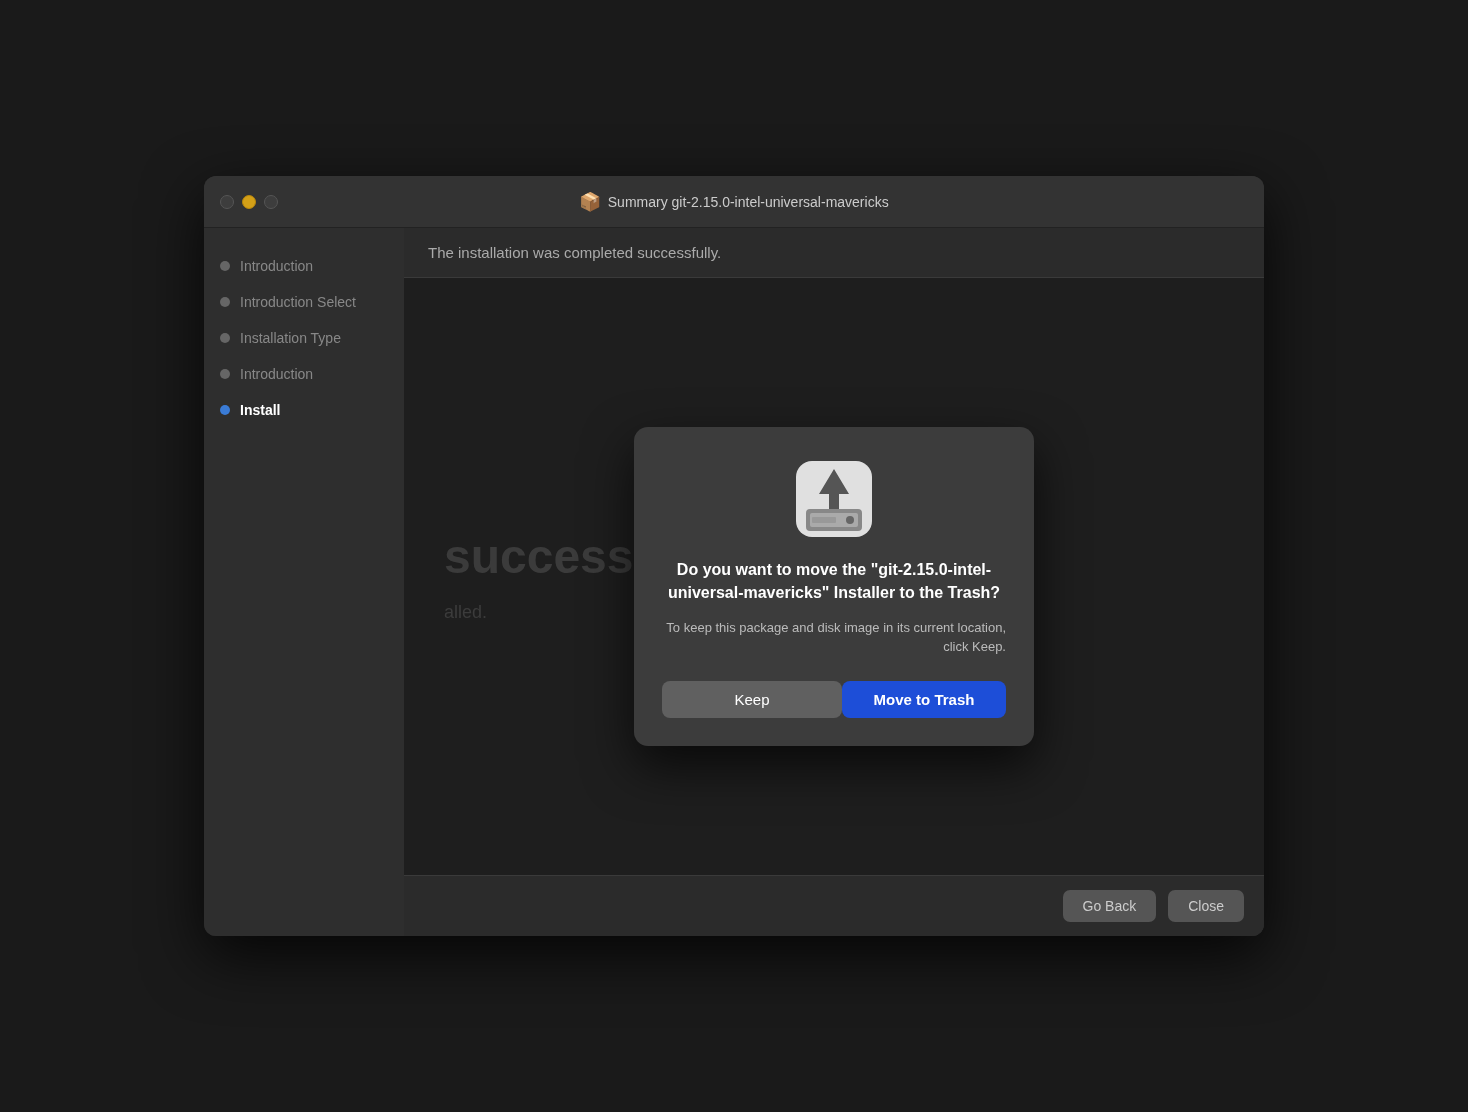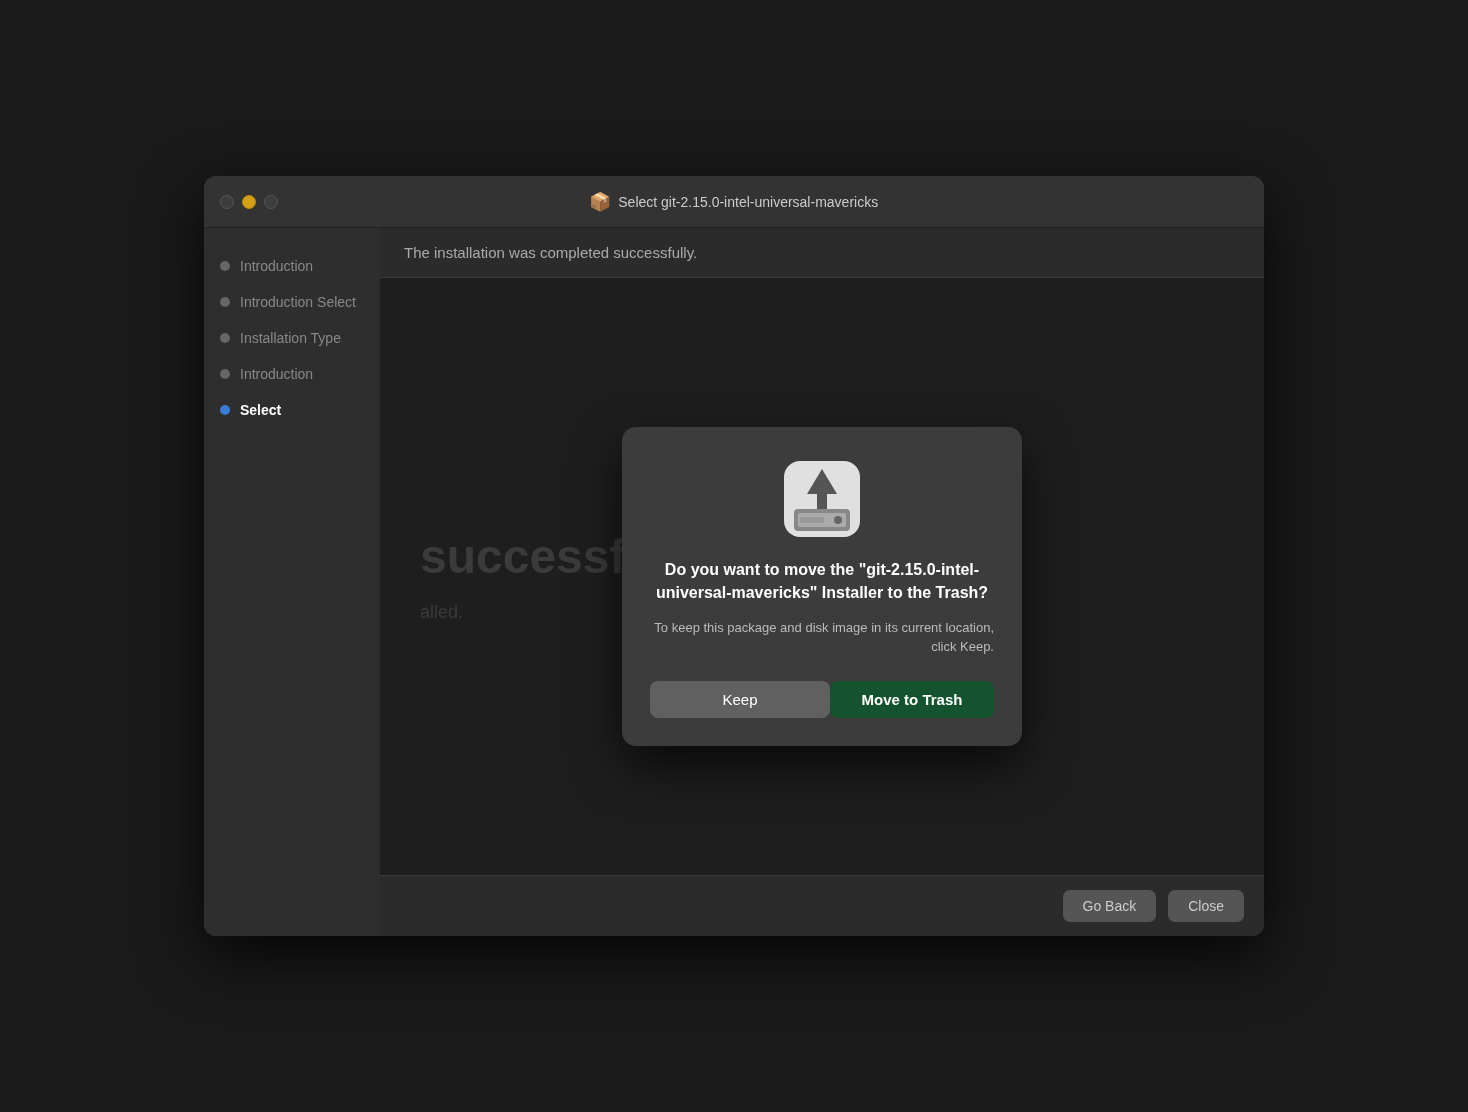--- a/index.html
+++ b/index.html
@@ -68,21 +68,21 @@
       font-size: 18px;
     }
 
     .window-body {
       display: flex;
       flex: 1;
       overflow: hidden;
     }
 
     .sidebar {
-      width: 176px;
+      width: 200px;
       background: #2e2e2e;
       padding: 30px 16px;
       display: flex;
       flex-direction: column;
       gap: 20px;
       flex-shrink: 0;
     }
 
     .sidebar-item {
       display: flex;
@@ -244,21 +244,21 @@
       border-radius: 8px;
       font-size: 15px;
       font-weight: 500;
       cursor: pointer;
       border: none;
       font-family: inherit;
       flex: 1;
     }
 
     .btn-trash {
-      background: #14532d;
+      background: #1d4ed8;
       color: #ffffff;
       padding: 10px 20px;
       border-radius: 8px;
       font-size: 15px;
       font-weight: 600;
       cursor: pointer;
       border: none;
       font-family: inherit;
       flex: 1;
     }
@@ -269,21 +269,21 @@
 <div class="window">
 
   <div class="titlebar">
     <div class="traffic-lights">
       <div class="traffic-light close"></div>
       <div class="traffic-light minimize"></div>
       <div class="traffic-light maximize"></div>
     </div>
     <div class="titlebar-title">
       <span class="titlebar-icon">📦</span>
-      <span>Select git-2.15.0-intel-universal-mavericks</span>
+      <span>Summary git-2.15.0-intel-universal-mavericks</span>
     </div>
   </div>
 
   <div class="window-body">
 
     <div class="sidebar">
       <div class="sidebar-item">
         <div class="sidebar-dot"></div>
         <span>Introduction</span>
       </div>
@@ -294,21 +294,21 @@
       <div class="sidebar-item">
         <div class="sidebar-dot"></div>
         <span>Installation Type</span>
       </div>
       <div class="sidebar-item">
         <div class="sidebar-dot"></div>
         <span>Introduction</span>
       </div>
       <div class="sidebar-item active">
         <div class="sidebar-dot"></div>
-        <span>Select</span>
+        <span>Install</span>
       </div>
     </div>
 
     <div class="main-content">
       <div class="status-bar">
         <span>The installation was completed successfully.</span>
       </div>
 
       <div class="content-area">
 

